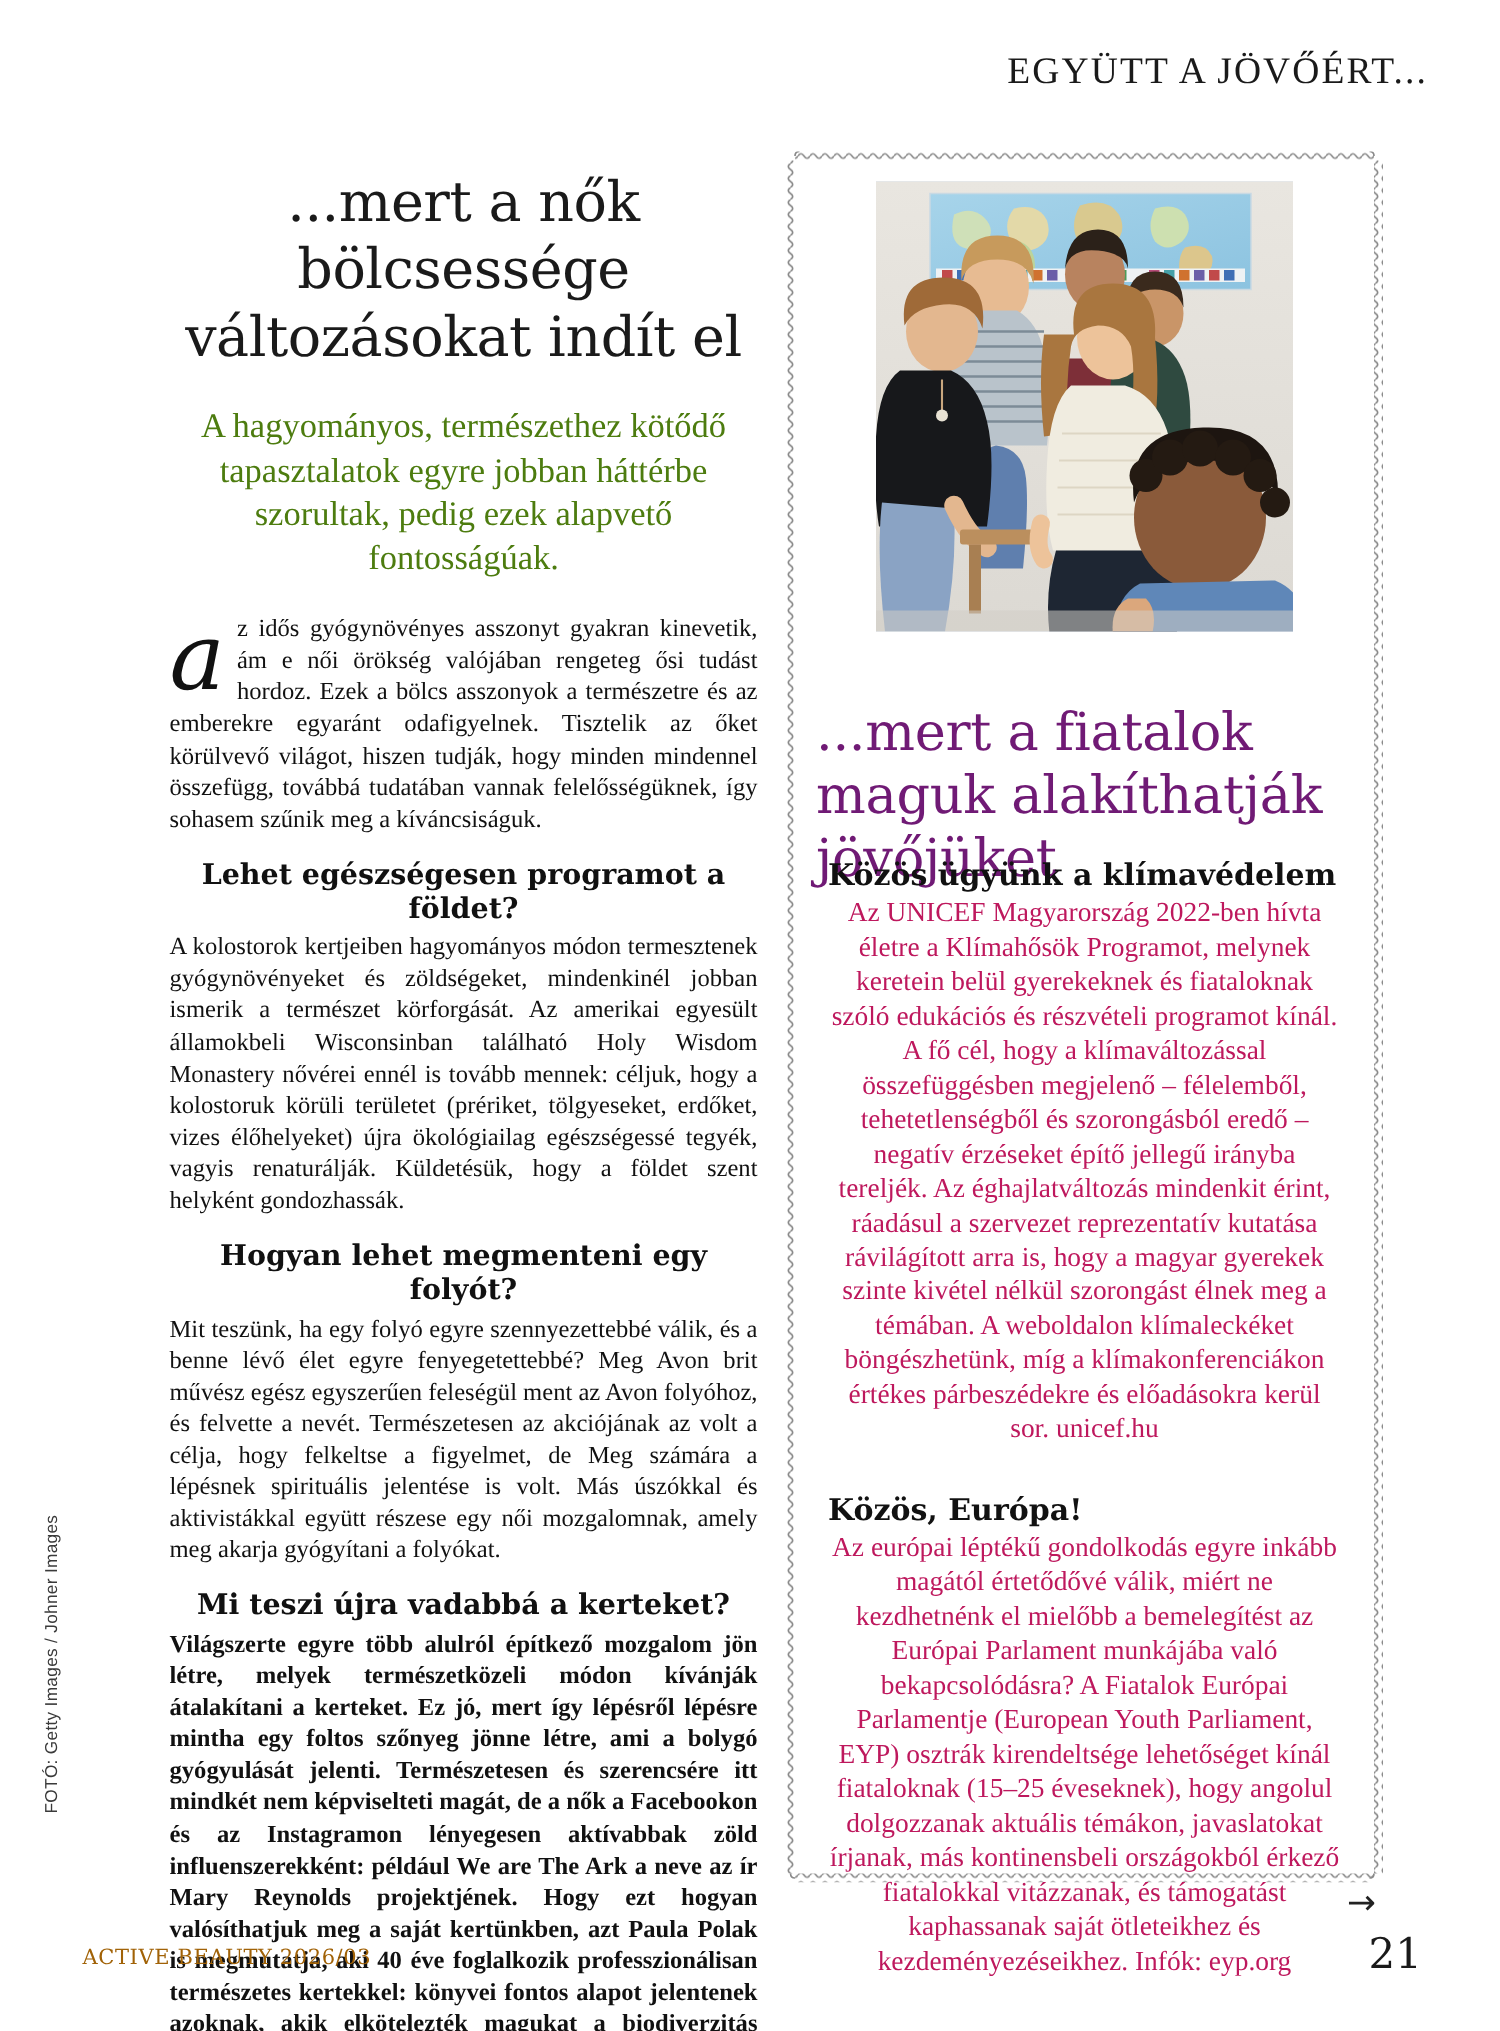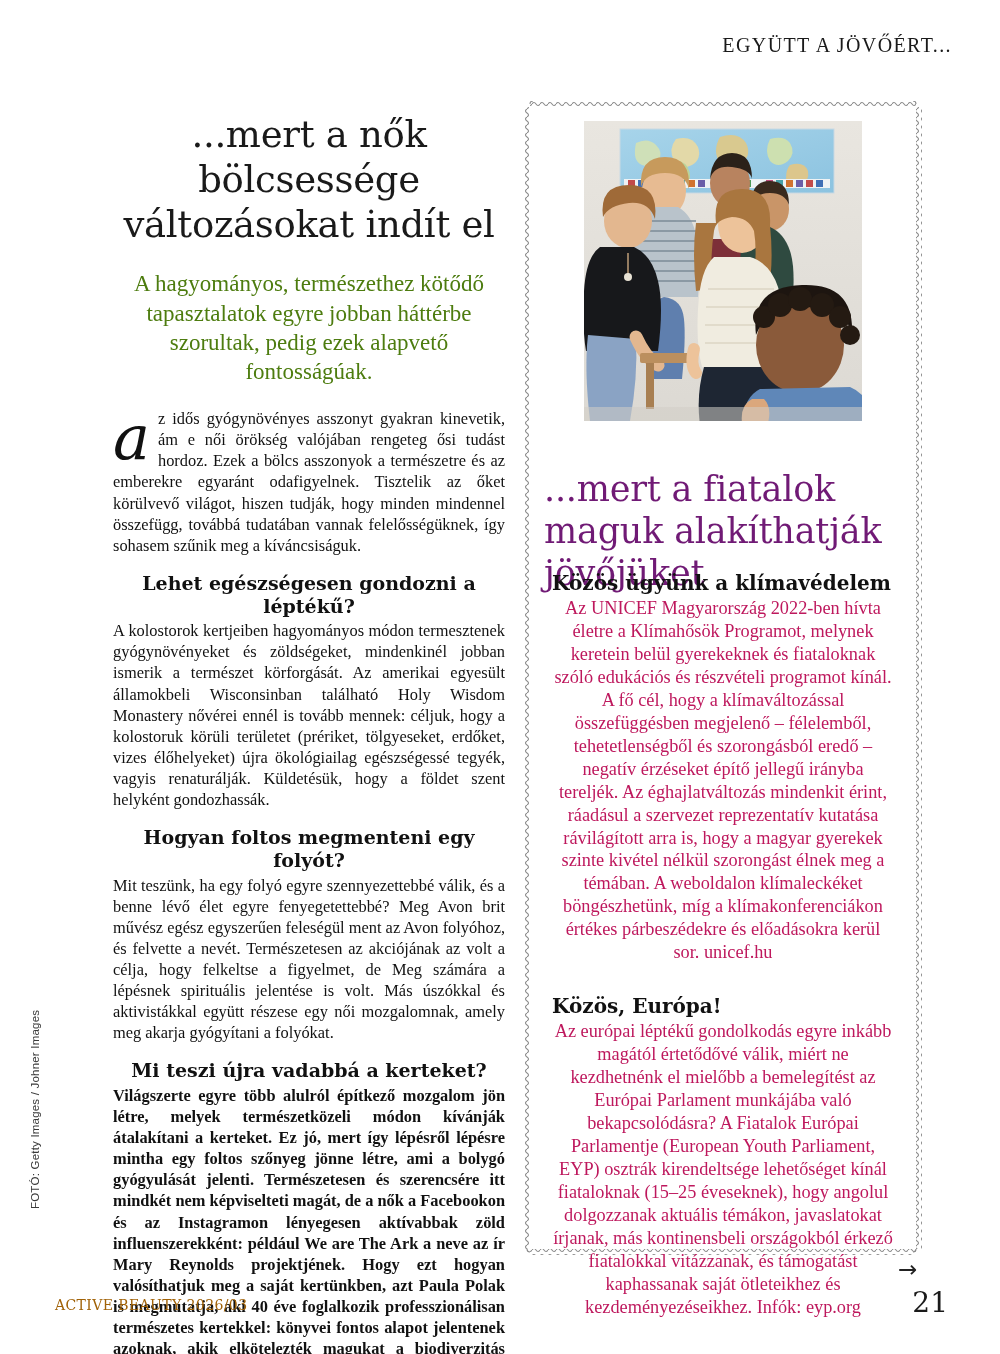--- a/index.html
+++ b/index.html
@@ -16,21 +16,21 @@
     font-family: "Liberation Serif", serif;
     color: #111111;
   }
 
   
   .running-head {
     position: absolute;
     top: 34px;
     right: 48px;
     font-family: "Liberation Serif", serif;
-    font-size: 20px;
+    font-size: 25px;
     letter-spacing: 1.4px;
     color: #1a1a1a;
     white-space: nowrap;
   }
 
   
   .left-col {
     position: absolute;
     left: 113px;
     top: 112px;
@@ -201,24 +201,24 @@
   <div class="running-head">EGYÜTT A JÖVŐÉRT...</div>
 
   <div class="left-col">
 
     <h1 class="headline">...mert a nők bölcsessége változásokat indít el</h1>
 
     <p class="deck">A hagyományos, természethez kötődő tapasztalatok egyre jobban háttérbe szorultak, pedig ezek alapvető fontosságúak.</p>
 
     <p class="body-text dropcap-para"><span class="dropcap">a</span><span>z idős gyógynövényes asszonyt gyakran kinevetik, ám e női örökség valójában rengeteg ősi tudást hordoz. Ezek a bölcs asszonyok a természetre és az emberekre egyaránt odafigyelnek. Tisztelik az őket körülvevő világot, hiszen tudják, hogy minden mindennel összefügg, továbbá tudatában vannak felelősségüknek, így sohasem szűnik meg a kíváncsiságuk.</span></p>
 
-    <h2 class="sec-head">Lehet egészségesen gondozni a léptékű?</h2>
+    <h2 class="sec-head">Lehet egészségesen programot a földet?</h2>
     <p class="body-text">A kolostorok kertjeiben hagyományos módon termesztenek gyógynövényeket és zöldségeket, mindenkinél jobban ismerik a természet körforgását. Az amerikai egyesült államokbeli Wisconsinban található Holy Wisdom Monastery nővérei ennél is tovább mennek: céljuk, hogy a kolostoruk körüli területet (prériket, tölgyeseket, erdőket, vizes élőhelyeket) újra ökológiailag egészségessé tegyék, vagyis renaturálják. Küldetésük, hogy a földet szent helyként gondozhassák.</p>
 
-    <h2 class="sec-head">Hogyan foltos megmenteni egy folyót?</h2>
+    <h2 class="sec-head">Hogyan lehet megmenteni egy folyót?</h2>
     <p class="body-text">Mit teszünk, ha egy folyó egyre szennyezettebbé válik, és a benne lévő élet egyre fenyegetettebbé? Meg Avon brit művész egész egyszerűen feleségül ment az Avon folyóhoz, és felvette a nevét. Természetesen az akciójának az volt a célja, hogy felkeltse a figyelmet, de Meg számára a lépésnek spirituális jelentése is volt. Más úszókkal és aktivistákkal együtt részese egy női mozgalomnak, amely meg akarja gyógyítani a folyókat.</p>
 
     <h2 class="sec-head">Mi teszi újra vadabbá a kerteket?</h2>
     <p class="body-text last">Világszerte egyre több alulról építkező mozgalom jön létre, melyek természetközeli módon kívánják átalakítani a kerteket. Ez jó, mert így lépésről lépésre mintha egy foltos szőnyeg jönne létre, ami a bolygó gyógyulását jelenti. Természetesen és szerencsére itt mindkét nem képviselteti magát, de a nők a Facebookon és az Instagramon lényegesen aktívabbak zöld influenszerekként: például We are The Ark a neve az ír Mary Reynolds projektjének. Hogy ezt hogyan valósíthatjuk meg a saját kertünkben, azt Paula Polak is megmutatja, aki 40 éve foglalkozik professzionálisan természetes kertekkel: könyvei fontos alapot jelentenek azoknak, akik elkötelezték magukat a biodiverzitás mellett.</p>
   </div>
 
   <div class="box">
 
     <svg class="box-border" width="398" height="1154" viewBox="0 0 398 1154">
       <defs>

